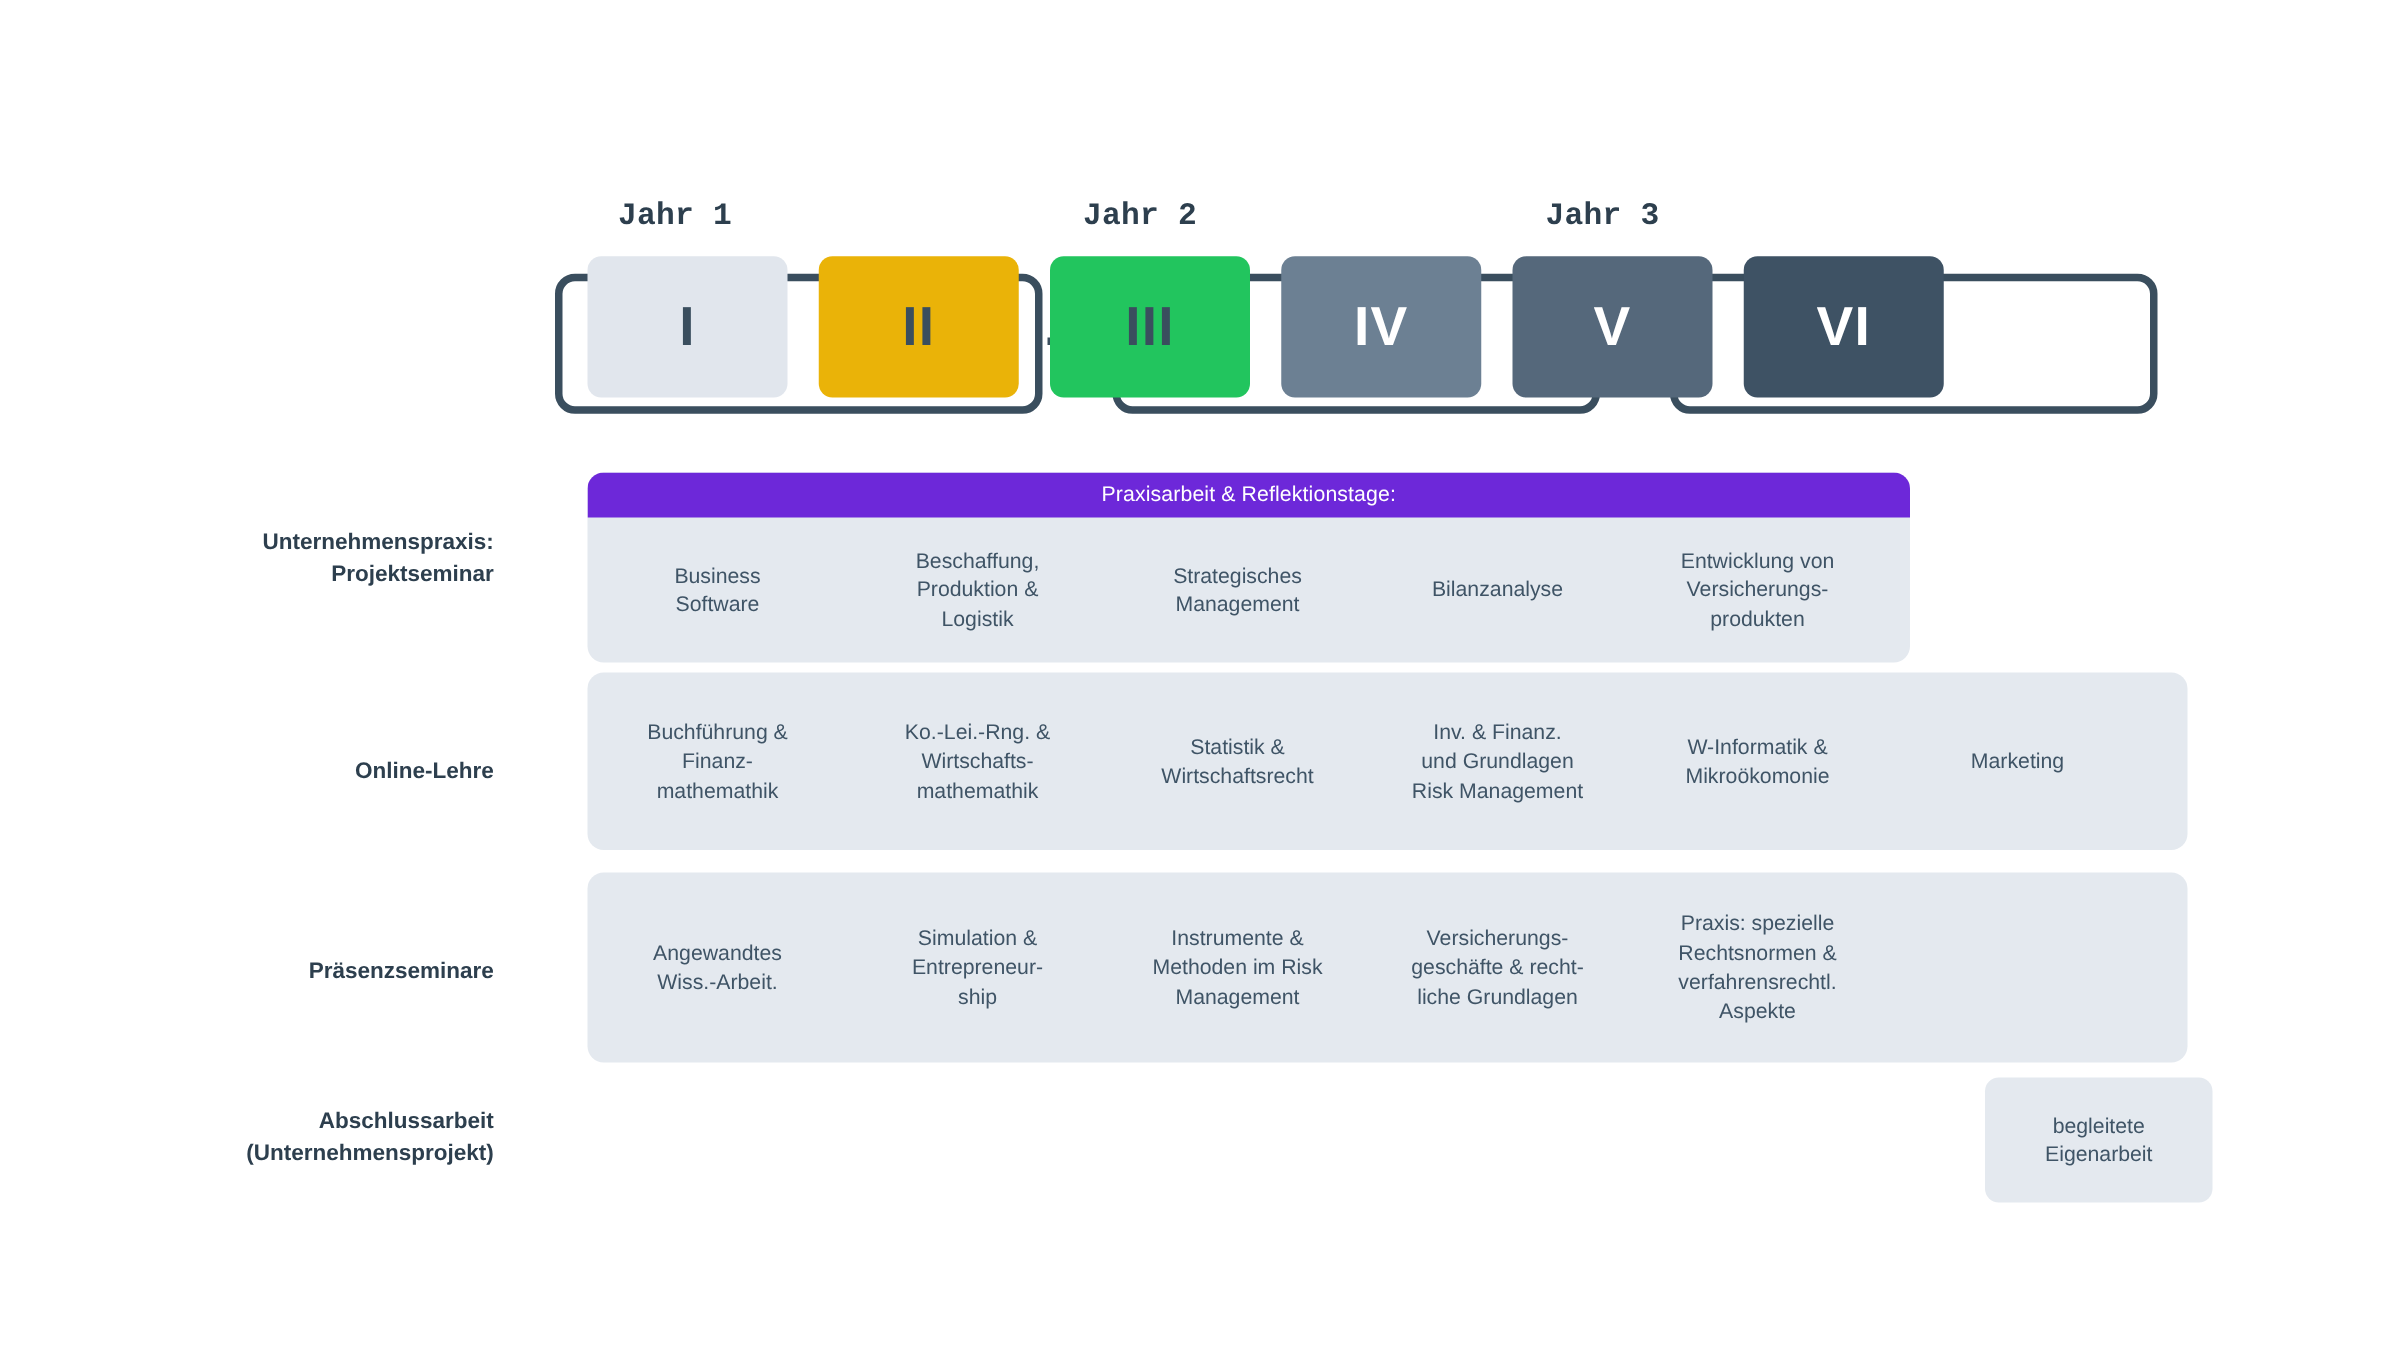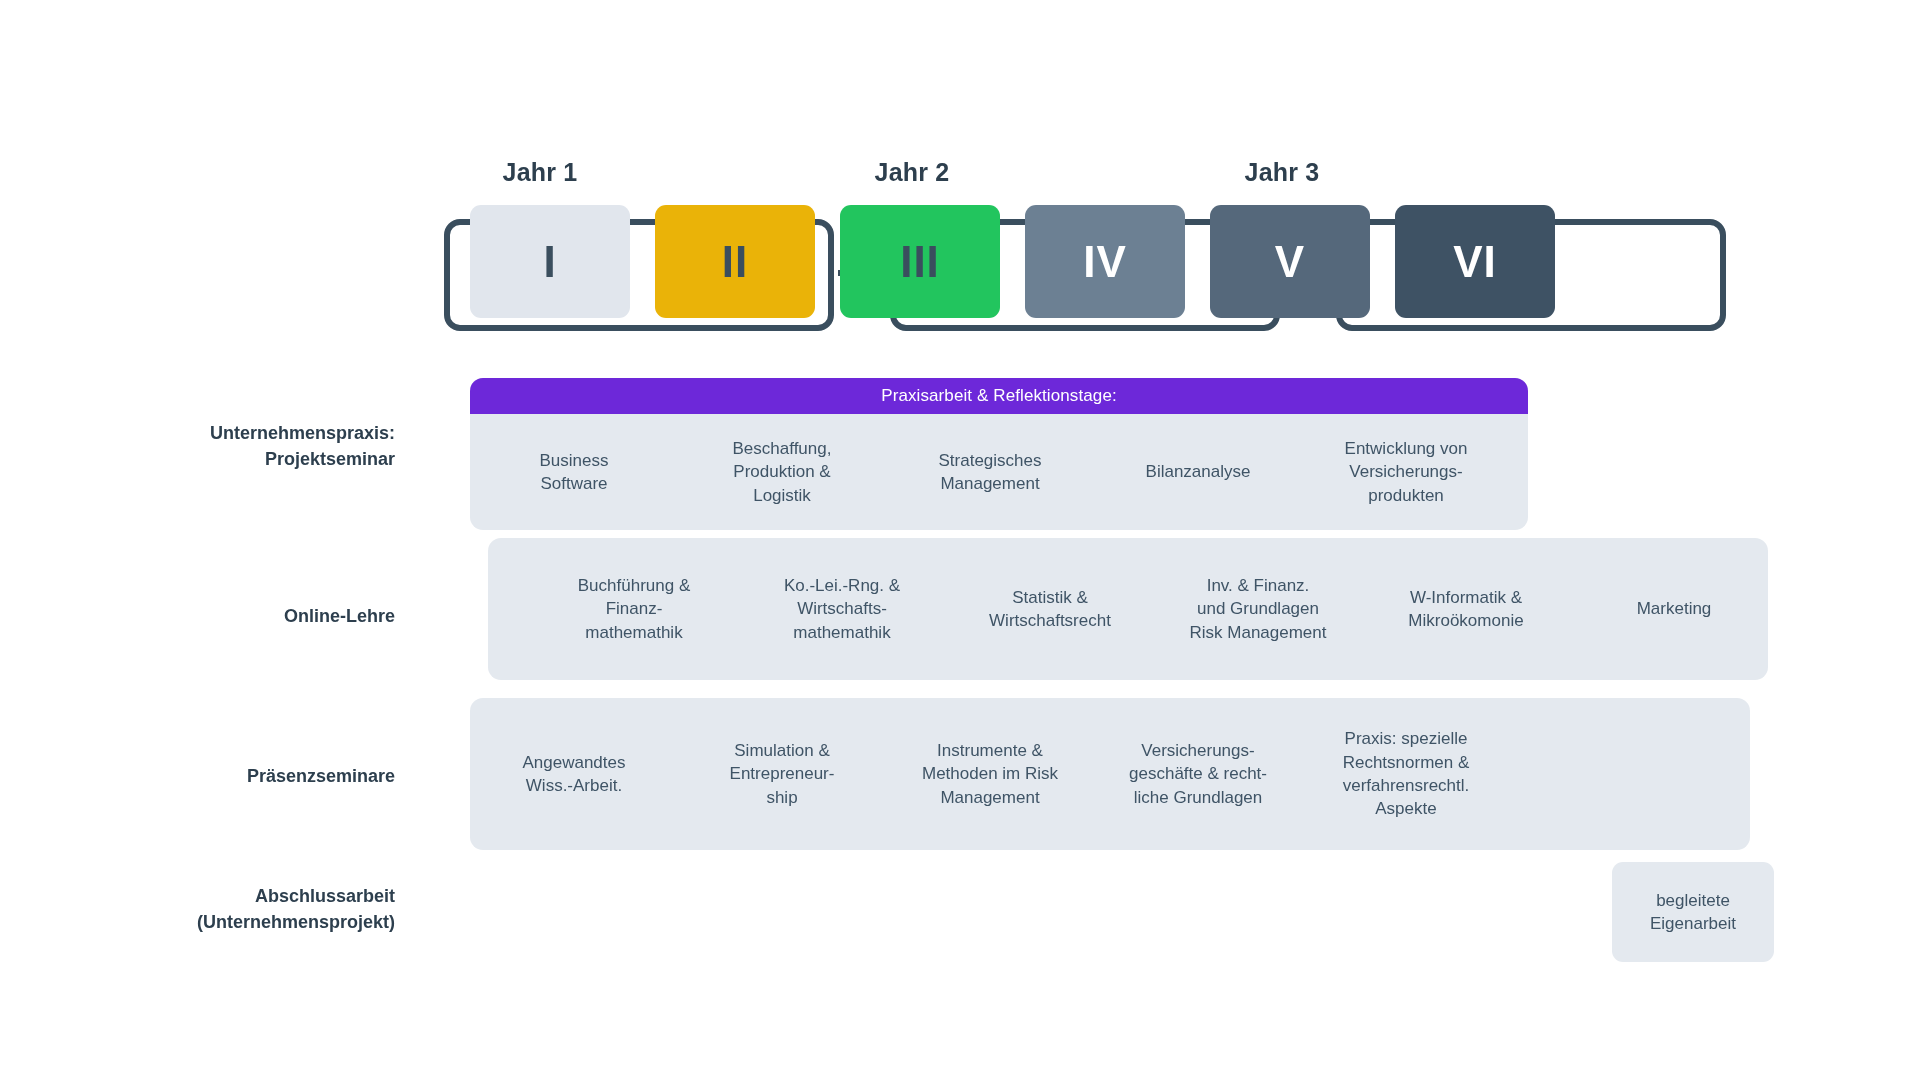--- a/index.html
+++ b/index.html
@@ -22,20 +22,21 @@
   
   .year-label {
     position: absolute;
     top: 158px;
     width: 320px;
     text-align: center;
     font-size: 25px;
     font-weight: bold;
     color: #2d3f4e;
     letter-spacing: .2px;
+    font-family: Liberation Mono, monospace;
   }
 
   
   .sem-strip {
     position: absolute;
     left: 440px;
     top: 205px;
     width: 1345px;
     height: 140px;
   }
@@ -188,21 +189,21 @@
 Logistik</div>
           <div class="cell">Strategisches
 Management</div>
           <div class="cell">Bilanzanalyse</div>
           <div class="cell">Entwicklung von
 Versicherungs-
 produkten</div>
         </div>
       </div>
       <div class="row-label" style="top: 604px; white-space: pre-line;">Online-Lehre</div>
-      <div class="panel" style="left: 488px; top: 538px; width: 1280px; height: 142px; padding-left: 42px;">
+      <div class="panel" style="left: 470px; top: 538px; width: 1280px; height: 142px;">
         <div class="panel-body" style="height: 142px;">
           <div class="cell">Buchführung &amp;
 Finanz-
 mathemathik</div>
           <div class="cell">Ko.-Lei.-Rng. &amp;
 Wirtschafts-
 mathemathik</div>
           <div class="cell">Statistik &amp;
 Wirtschaftsrecht</div>
           <div class="cell">Inv. &amp; Finanz.
@@ -231,17 +232,17 @@
 Rechtsnormen &amp;
 verfahrensrechtl.
 Aspekte</div>
         </div>
       </div>
     </div>
 
   <div id="final-layer">
       <div class="row-label" style="top: 884px; white-space: pre-line;">Abschlussarbeit
 (Unternehmensprojekt)</div>
-      <div class="solo-box" style="left: 1588px; top: 862px; width: 162px; height: 100px; margin-left: 24px;">begleitete
+      <div class="solo-box" style="left: 1588px; top: 862px; width: 182px; height: 100px;">begleitete
 Eigenarbeit</div>
     </div>
 
 </div>
 
 </body></html>

